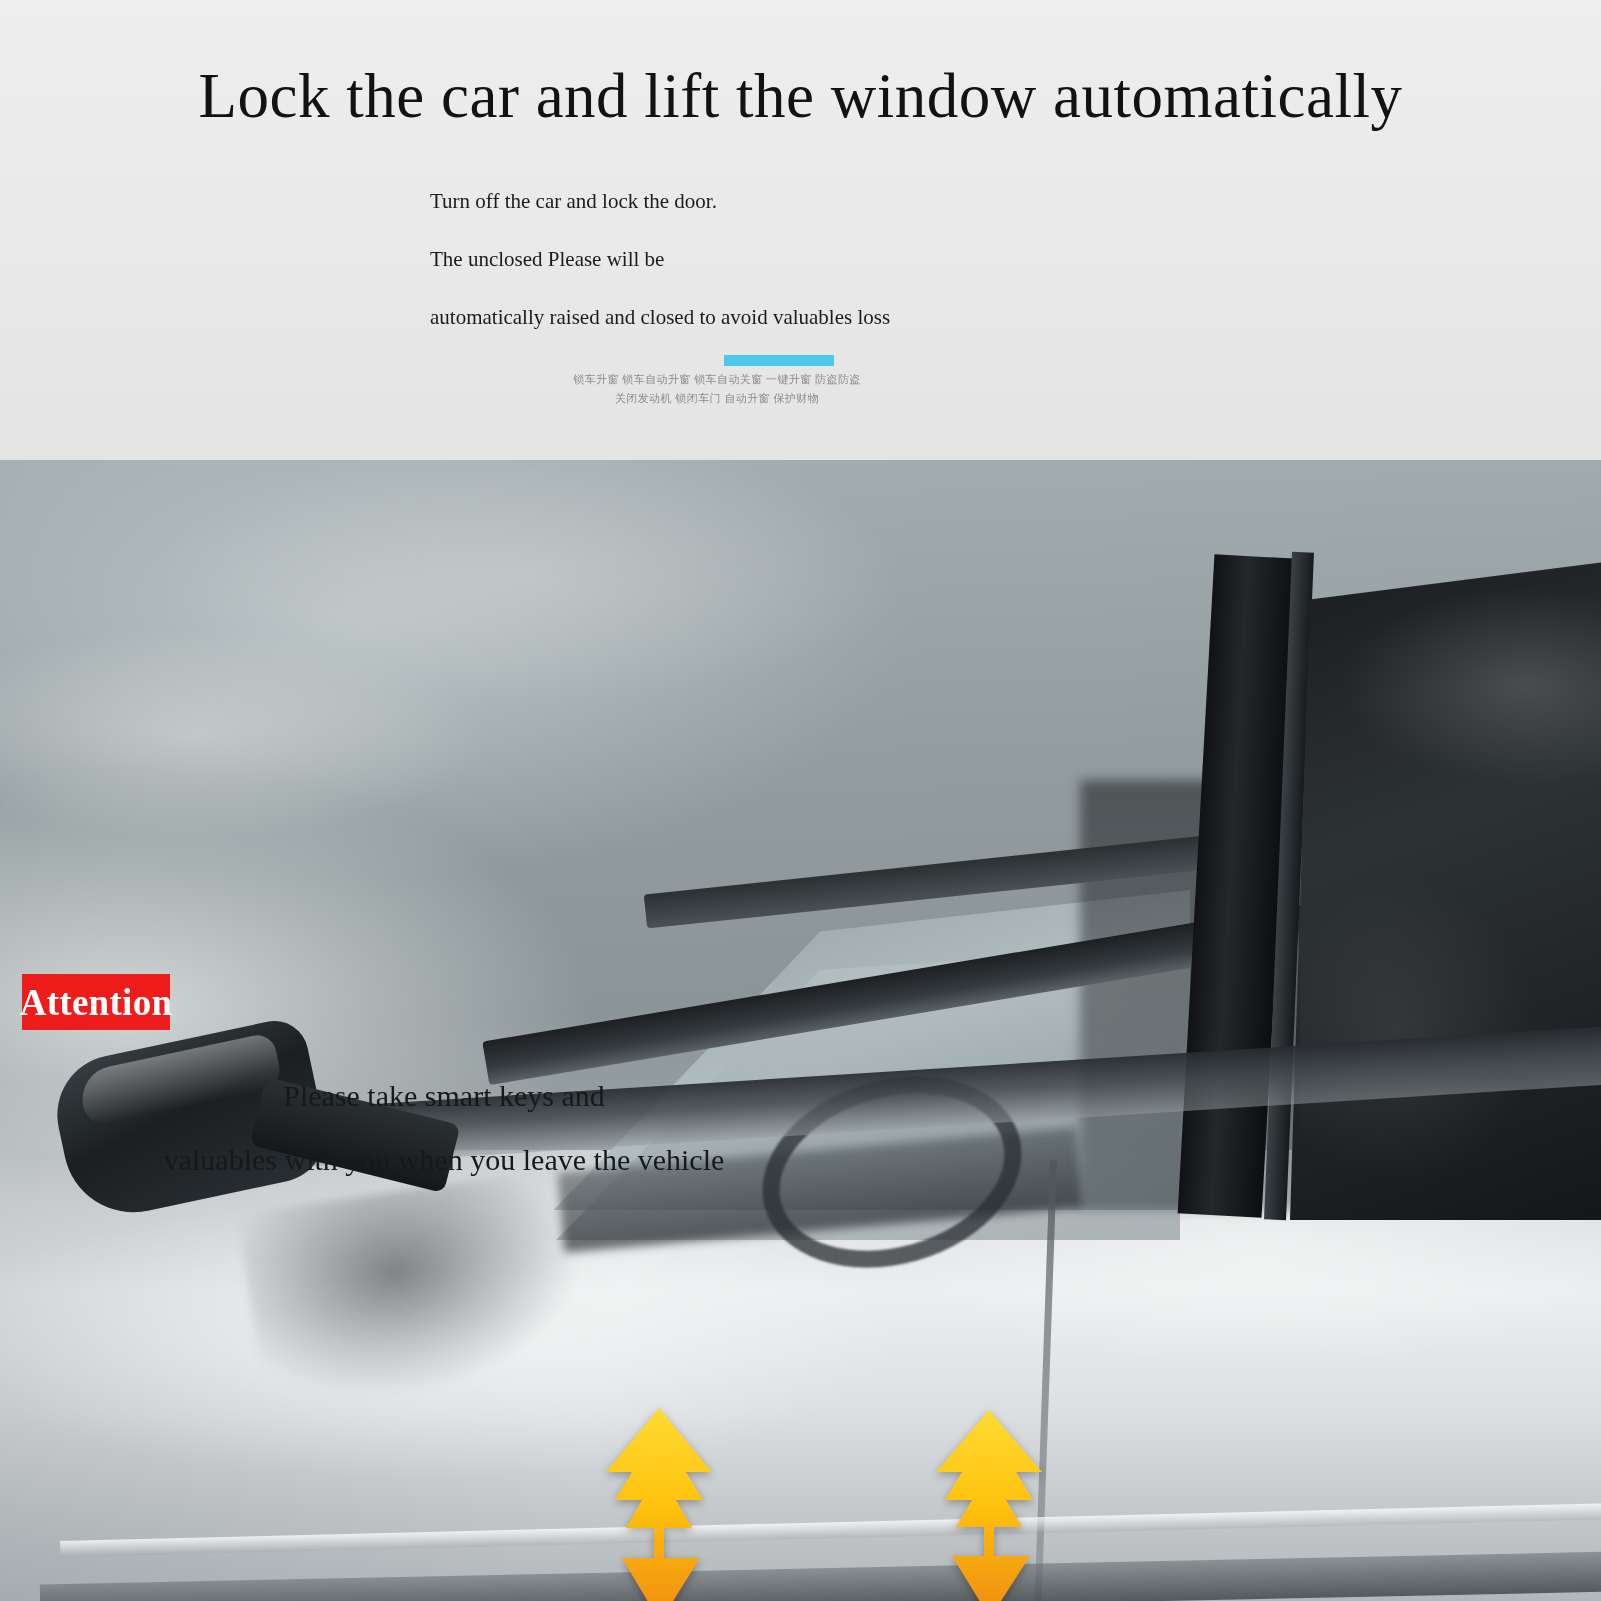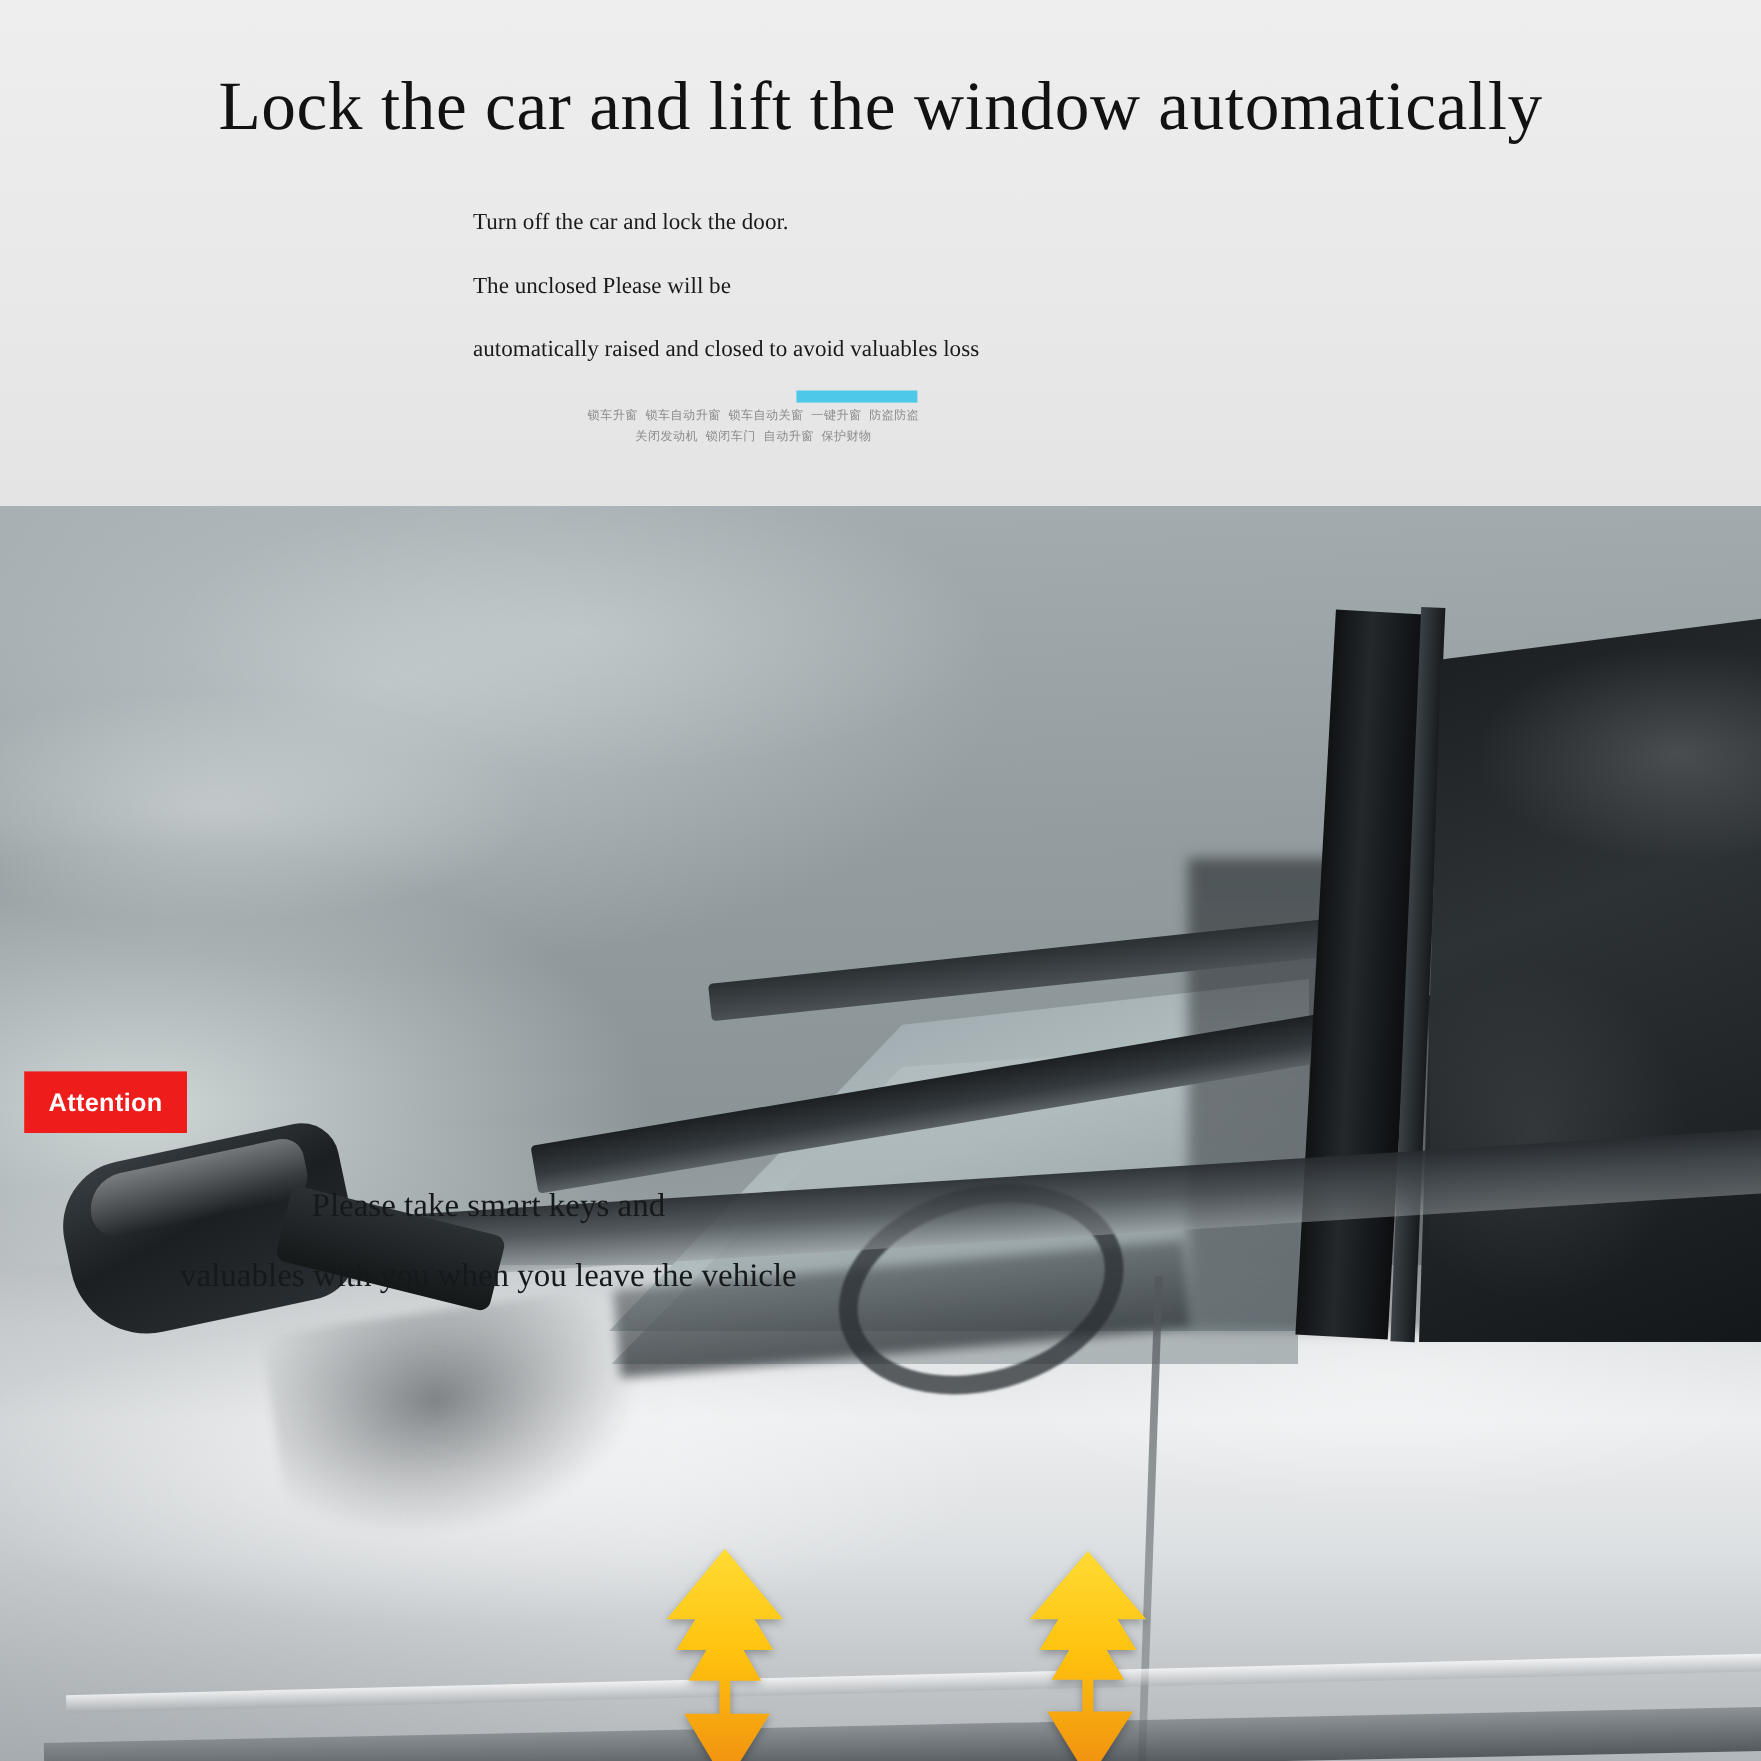--- a/index.html
+++ b/index.html
@@ -69,22 +69,23 @@
   .fineprint {
     position: absolute;
     left: 0;
     top: 370px;
     width: 1370px;
     text-align: center;
     color: #7b7b7b;
     font-size: 11px;
     line-height: 19px;
     letter-spacing: 0.4px;
-    font-family: Liberation Mono, monospace;
+    font-family: Liberation Sans, sans-serif;
     opacity: 0.85;
+    padding-left: 32px;
   }
   .fineprint span { display: block; }
 
   
   .photo {
     position: absolute;
     left: 0;
     top: 460px;
     width: 1601px;
     height: 1141px;
@@ -366,23 +367,23 @@
     top: 514px;
     width: 148px;
     height: 56px;
     background: #ef1c1c;
     display: flex;
     align-items: center;
     justify-content: center;
   }
   .attention-tag span {
     color: #ffffff;
-    font-size: 23px;
+    font-size: 37px;
     font-weight: bold;
-    font-family: Liberation Sans, sans-serif;
+    font-family: Liberation Serif, serif;
     letter-spacing: 0.3px;
   }
   .attention-text {
     position: absolute;
     left: 24px;
     top: 604px;
     width: 840px;
     color: #16191b;
     font-size: 30px;
     line-height: 64px;

